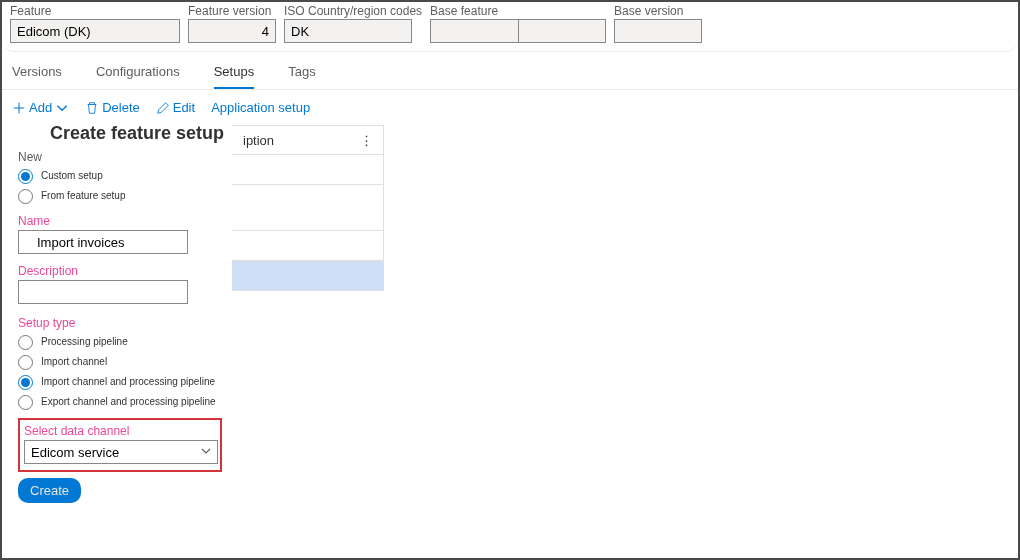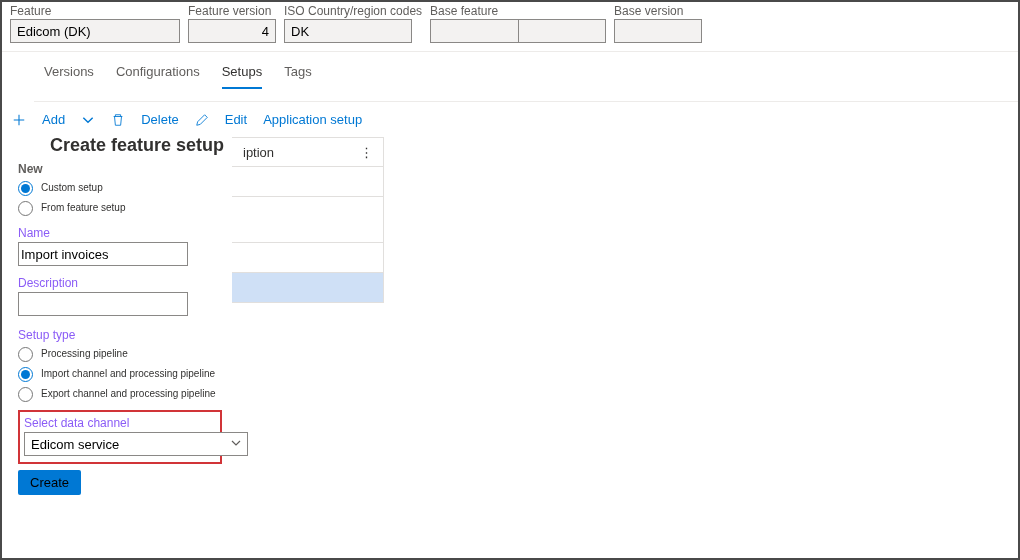--- a/index.html
+++ b/index.html
@@ -1,60 +1,60 @@
 <!DOCTYPE html>
 <html><head>
 <meta charset="utf-8">
 <style>
   * { box-sizing: border-box; font-family: "Segoe UI", Arial, sans-serif; }
   body { margin: 0; padding: 0; font-size: 13px; color: #323130; background: #fff; }
   .outer { border: 2px solid #4a4a4a; width: 1020px; height: 560px; position: relative; overflow: hidden; }
 
   
-  .header-fields { display: flex; gap: 8px; padding: 2px 8px 8px 8px; border-bottom: 1px solid #edebe9; }
+  .header-fields { display: flex; gap: 8px; padding: 2px 8px 8px 8px; border-bottom: 1px solid #edebe9; border-radius: 13px; }
   .hf { display: flex; flex-direction: column; }
   .hf-label { font-size: 12px; color: #605e5c; margin-bottom: 1px; }
   .hf input { border: 1px solid #8a8886; background: #f3f2f1; padding: 3px 6px; font-size: 13px; height: 24px; }
   .hf input.right { text-align: right; }
 
   
-  .tabs { display: flex; gap: 22px; padding: 6px 10px 12px 10px; border-bottom: 1px solid #edebe9; margin-left: 32px; }
+  .tabs { display: flex; gap: 34px; padding: 6px 10px 0 10px; border-bottom: 1px solid #edebe9; }
   .tab { padding: 6px 0 8px 0; cursor: pointer; color: #605e5c; }
   .tab.active { color: #323130; border-bottom: 2px solid #0078d4; font-weight: 400; }
 
   
   .toolbar { display: flex; gap: 16px; padding: 10px 10px; align-items: center; color: #0078d4; }
-  .tool { display: inline-flex; align-items: flex-end; gap: 16px; cursor: pointer; font-size: 13px; }
+  .tool { display: inline-flex; align-items: flex-end; gap: 3px; cursor: pointer; font-size: 13px; }
   .tool svg { width: 14px; height: 14px; }
 
   
   .content { position: relative; }
   .grid { position: absolute; left: 12px; top: 0; width: 370px; }
   .grid-header { display: flex; border: 1px solid #e1dfdd; background: #fff; height: 30px; align-items: center; padding-left: 228px; justify-content: space-between; }
   .grid-header span { font-size: 13px; color: #323130; }
   .ellipsis { padding: 0 10px; cursor: pointer; color: #605e5c; }
   .grid-rows { border-left: 1px solid #e1dfdd; border-right: 1px solid #e1dfdd; }
   .grid-row { height: 30px; border-bottom: 1px solid #e1dfdd; background: #fff; }
   .grid-row.selected { background: #cfe0f6; }
 
   
   .panel { position: absolute; left: 8px; top: -6px; width: 222px; background: #fff; z-index: 5; padding: 4px 8px 8px 8px; }
   .panel h2 { font-size: 18px; font-weight: 600; margin: 0 0 6px 0; text-align: right; }
-  .section-label { font-size: 12px; color: #605e5c; margin: 6px 0 4px 0; font-weight: bold; }
+  .section-label { font-size: 12px; color: #605e5c; margin: 6px 0 4px 0; }
   .radio-row { display: flex; align-items: flex-start; gap: 8px; margin: 4px 0; cursor: pointer; }
   .radio-row input[type=radio] { width: 15px; height: 15px; accent-color: #0078d4; margin: 1px 0 0 0; }
   .radio-row span { font-size: 10px; line-height: 16px; }
-  .field-label { font-size: 12px; color: #8b5cf6; margin-top: 10px; margin-bottom: 2px; }
-  .text-input { width: 170px; border: 1px solid #8a8886; padding: 3px 2px; font-size: 13px; height: 24px; }
-  .select-wrap { position: relative; width: 224px; }
+  .field-label { font-size: 12px; color: #ec4899; margin-top: 10px; margin-bottom: 2px; }
+  .text-input { width: 170px; border: 1px solid #8a8886; padding: 3px 18px; font-size: 13px; height: 24px; }
+  .select-wrap { position: relative; width: 194px; }
   .select-wrap input { width: 100%; border: 1px solid #8a8886; padding: 3px 22px 3px 6px; font-size: 13px; height: 24px; }
   .select-wrap .chev { position: absolute; right: 6px; top: 5px; pointer-events: none; color: #605e5c; }
   .highlight-box { border: 2px solid #d13438; padding: 4px 4px 6px 4px; margin-top: 8px; width: 204px; }
   .highlight-box .field-label { margin-top: 0; }
-  .create-btn { background: #0078d4; color: #000000; border: none; padding: 5px 12px; font-size: 13px; cursor: pointer; margin-top: 6px; border-radius: 2px; }
+  .create-btn { background: #0078d4; color: #e5e5e5; border: none; padding: 5px 12px; font-size: 13px; cursor: pointer; margin-top: 6px; border-radius: 10px; }
 </style>
 </head>
 <body>
 
 <div class="outer">
 
   <div class="header-fields">
     <div class="hf">
       <span class="hf-label">Feature</span>
       <input type="text" style="width: 170px;" value="Edicom (DK)">
@@ -148,20 +148,24 @@
 
       <div class="field-label">Description</div>
       <input class="text-input" type="text" value="" style="">
 
       <div class="field-label" style="margin-top:12px">Setup type</div>
       <label class="radio-row">
         <input type="radio" name="stgrp" style="">
         <span>Processing pipeline</span>
       </label>
       <label class="radio-row">
+        <input type="radio" name="stgrp" style="">
+        <span>Import channel</span>
+      </label>
+      <label class="radio-row">
         <input type="radio" name="stgrp" checked="" style="">
         <span>Import channel and processing pipeline</span>
       </label>
       <label class="radio-row">
         <input type="radio" name="stgrp" style="">
         <span>Export channel and processing pipeline</span>
       </label>
 
       <div class="highlight-box">
         <div class="field-label">Select data channel</div>

